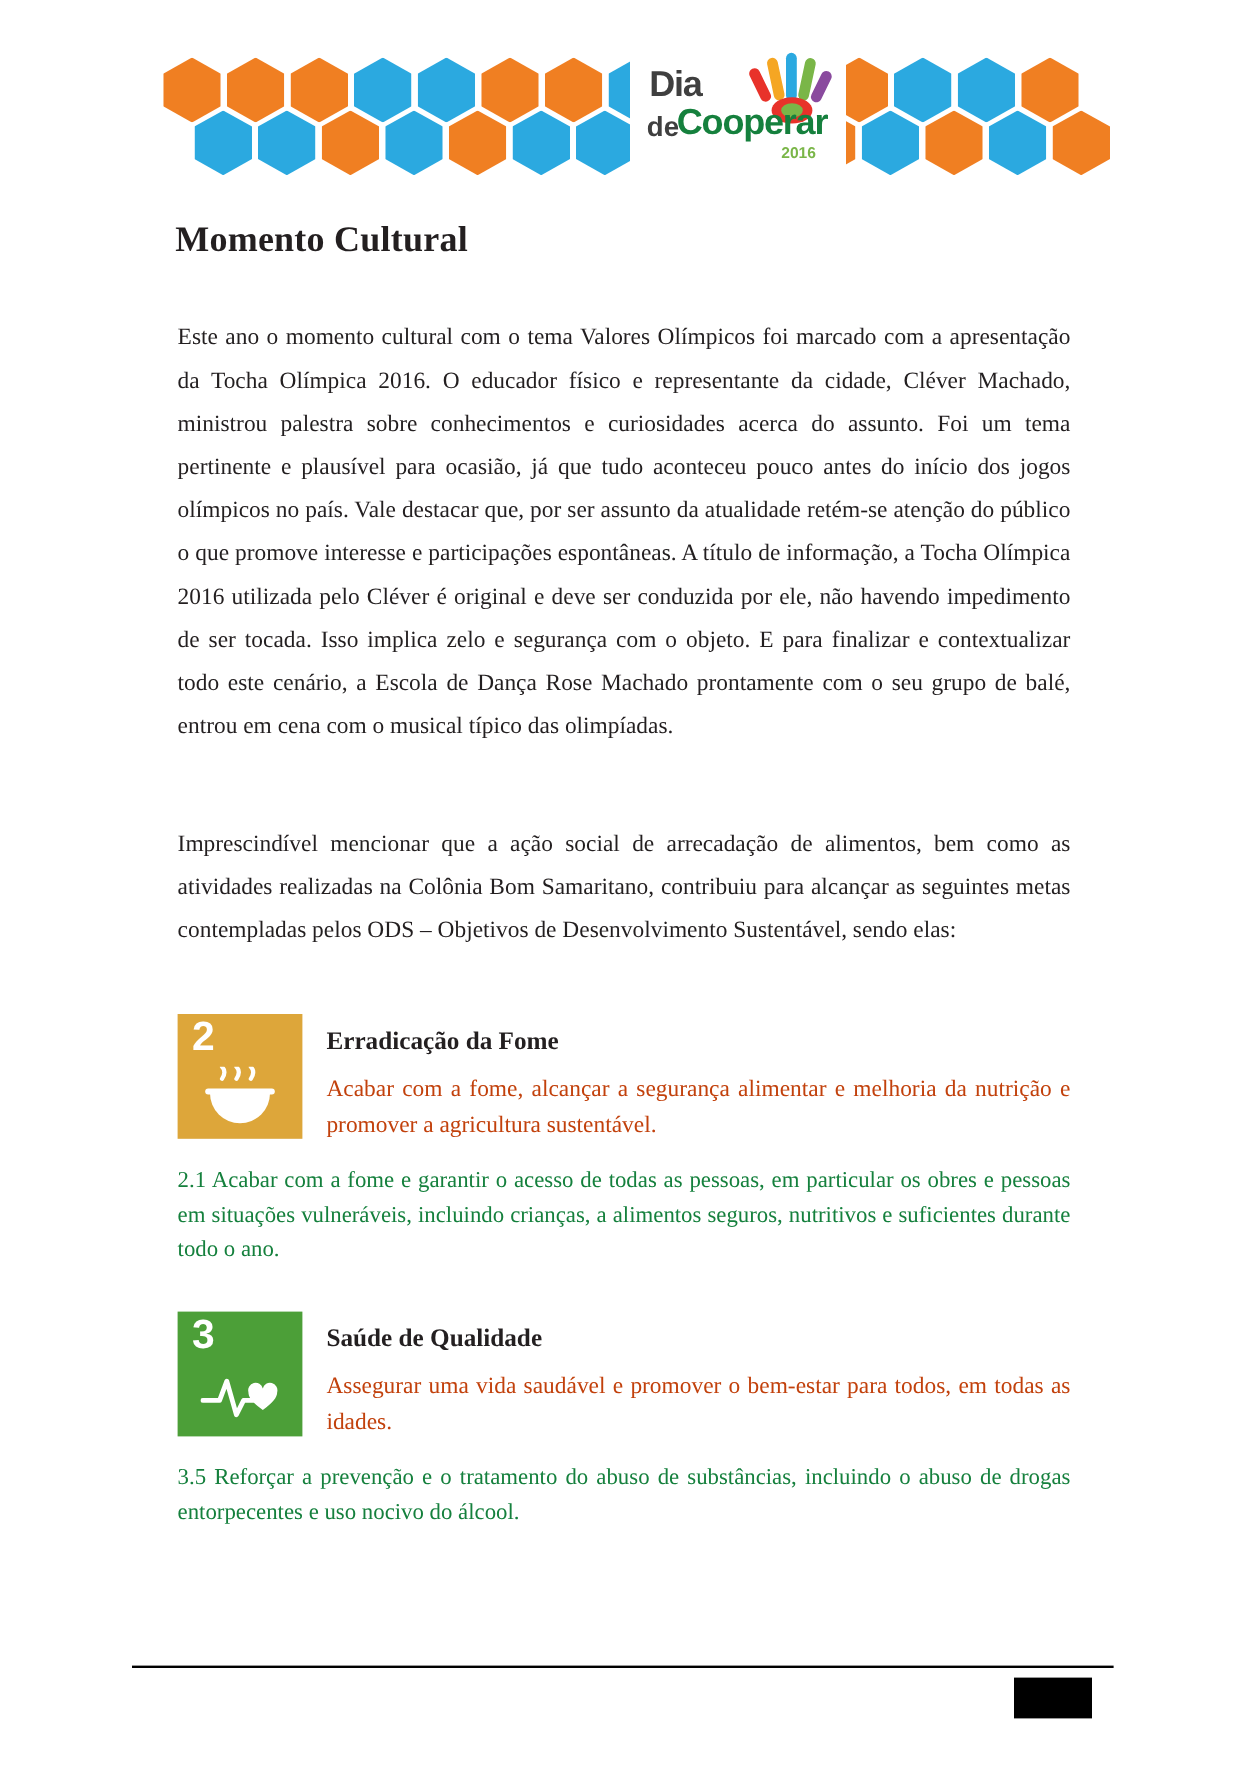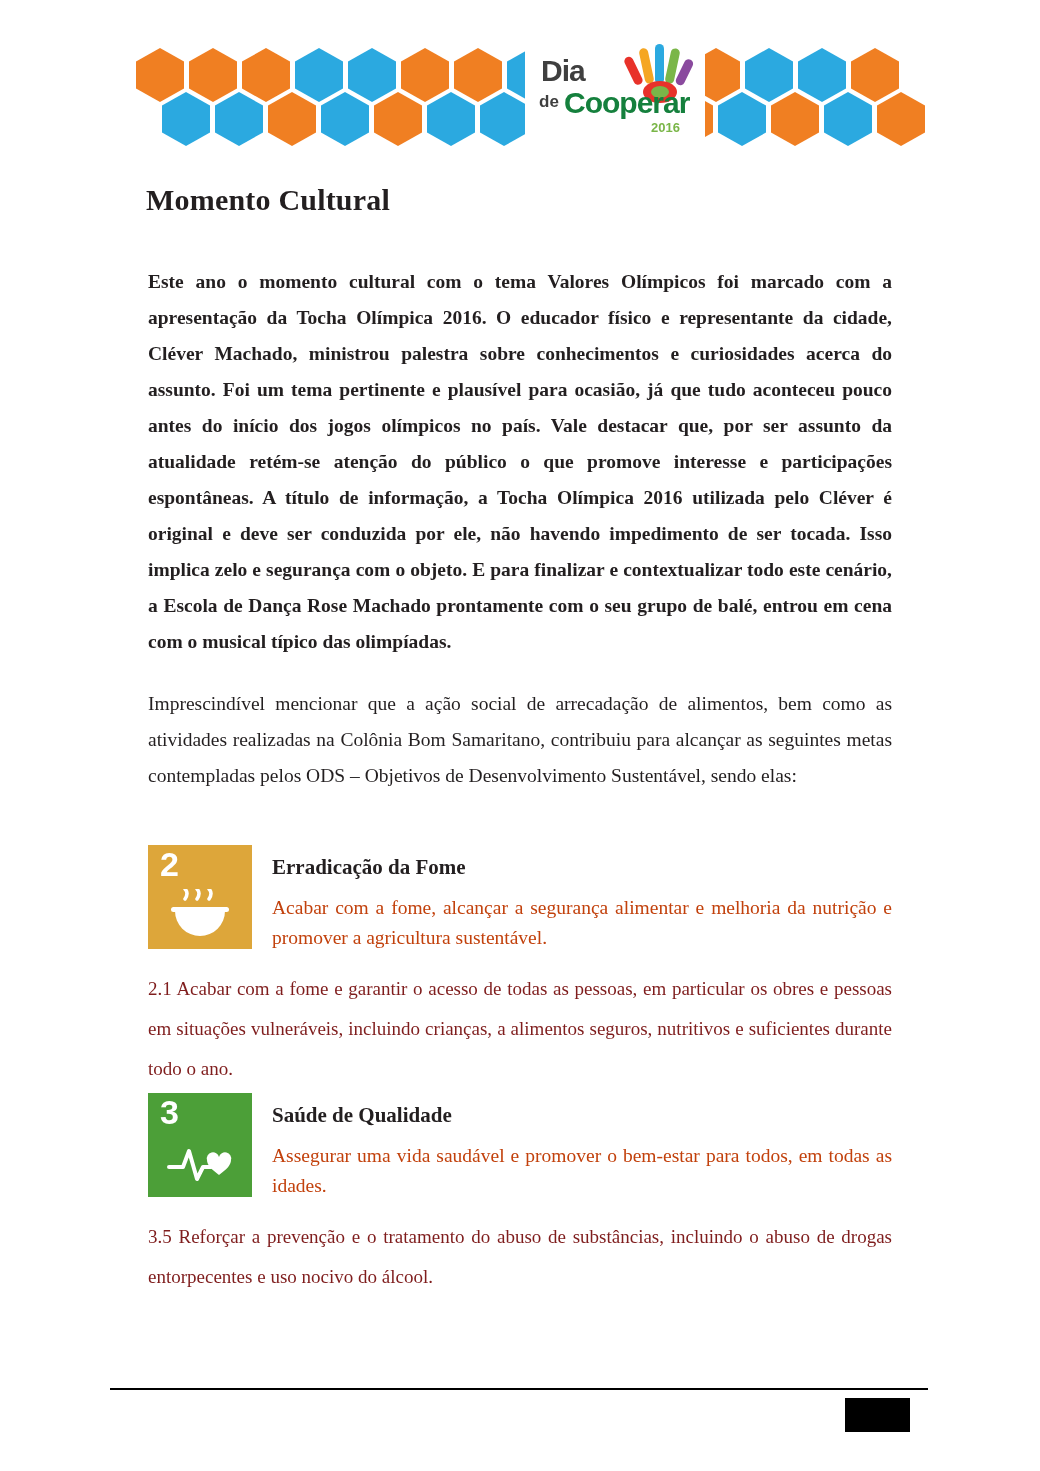--- a/index.html
+++ b/index.html
@@ -62,21 +62,21 @@
     font-size: 30px;
     color: #3f3f3f;
     letter-spacing: -1px;
   }
   .logo-de {
     position: absolute;
     left: 14px;
     top: 50px;
     font-family: "Liberation Sans", sans-serif;
     font-weight: bold;
-    font-size: 17px;
+    font-size: 23px;
     color: #3f3f3f;
   }
   .logo-cooperar {
     position: absolute;
     left: 39px;
     top: 44px;
     font-family: "Liberation Sans", sans-serif;
     font-weight: bold;
     font-size: 30px;
     color: #15803d;
@@ -120,21 +120,21 @@
   }
   .para {
     position: absolute;
     left: 148px;
     width: 744px;
     font-size: 19.5px;
     line-height: 36px;
     text-align: justify;
     color: #231f20;
   }
-  .para.p1 { top: 244px; font-weight: bold; }
+  .para.p1 { top: 244px; }
   .para.p2 { top: 666px; }
 
   
   .goal {
     position: absolute;
     left: 148px;
     width: 744px;
   }
   .goal.g1 { top: 845px; }
   .goal.g2 { top: 1093px; }
@@ -182,23 +182,23 @@
     line-height: 30px;
     text-align: justify;
     color: #c2410c;
   }
   .goal-target {
     position: absolute;
     left: 0;
     top: 124px;
     width: 744px;
     font-size: 19px;
-    line-height: 40px;
+    line-height: 29px;
     text-align: justify;
-    color: #7f1d1d;
+    color: #15803d;
   }
 
   
   .footer-rule {
     position: absolute;
     left: 110px;
     top: 1388px;
     width: 818px;
     border-top: 2px solid #000000;
   }

